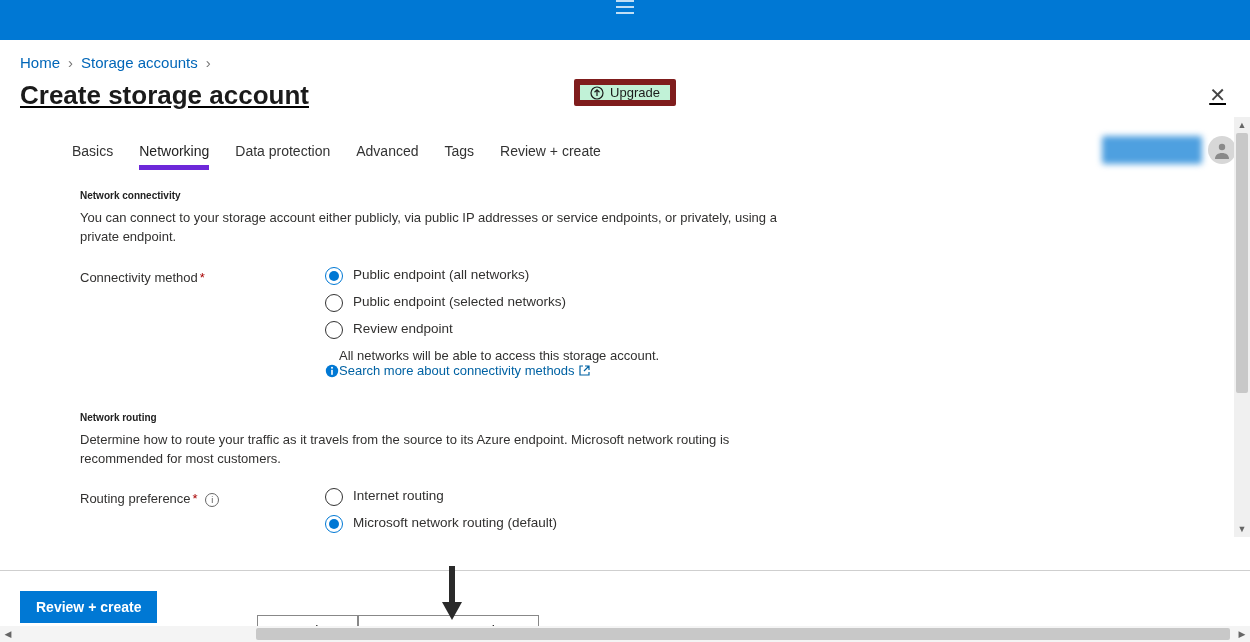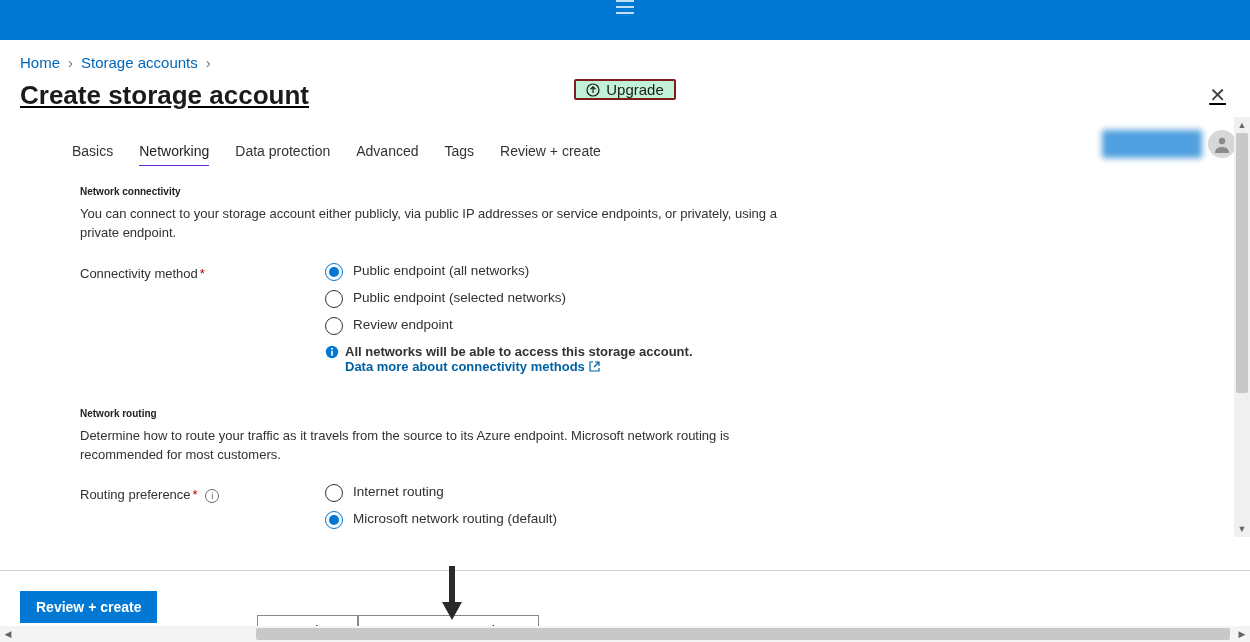--- a/index.html
+++ b/index.html
@@ -11,52 +11,52 @@
     --muted: #605e5c;
     --border: #8a8886;
     --light-border: #d2d0ce;
     --upgrade-bg: #c1f2d7;
     --search-bg: #8cc2ef;
   }
   
   .topbar { height: 40px; background: var(--azure-blue); display: flex; align-items: center; color: #fff; font-size: 13px; padding: 0 8px; gap: 24px; flex-direction: column; }
   .hamburger { width: 24px; height: 24px; display: flex; align-items: center; justify-content: center; cursor: pointer; }
   .brand { font-weight: 600; font-size: 15px; margin: 0 10px 0 12px; white-space: nowrap; }
-  .upgrade { background: var(--upgrade-bg); color: #1b1b1b; border: 2px solid #7f1d1d; border-radius: 2px; height: 40px; padding: 0 10px; display: flex; align-items: center; gap: 6px; font-size: 15px; cursor: pointer; }
+  .upgrade { background: var(--upgrade-bg); color: #1b1b1b; border: 6px solid #7f1d1d; border-radius: 2px; height: 40px; padding: 0 10px; display: flex; align-items: center; gap: 6px; font-size: 13px; cursor: pointer; }
   .search { flex: 1 1 auto; background: var(--search-bg); border: 1px solid #3b7fc4; border-radius: 2px; height: 28px; display: flex; align-items: center; padding: 0 8px; color: #103a63; gap: 6px; max-width: 540px; }
   .search input { flex: 1; border: none; background: transparent; outline: none; font-size: 13px; color: #103a63; }
   .search input::placeholder { color: #1a4a78; }
   .top-icons { margin-left: auto; display: flex; align-items: center; gap: 0; }
   .ticon { width: 38px; height: 40px; display: flex; align-items: center; justify-content: center; cursor: pointer; }
   .account { width: 100px; height: 28px; background: #4ea0e0; border-radius: 2px; filter: blur(3px); margin-left: 6px; }
   .avatar { width: 28px; height: 28px; background: #d7d7d7; border-radius: 50%; margin: 0 6px; display: flex; align-items: center; justify-content: center; }
   
   .shell { height: 602px; display: flex; flex-direction: column; position: relative; }
   .breadcrumb { padding: 14px 20px 8px 20px; font-size: 15px; color: var(--text); display: flex; gap: 8px; align-items: center; }
   .breadcrumb a { color: #0066b8; text-decoration: none; cursor: pointer; }
   .breadcrumb .sep { color: #777; }
   .titlebar { display: flex; align-items: center; justify-content: space-between; padding: 0 20px 6px 20px; text-decoration: underline; }
   .titlebar h1 { font-size: 26px; font-weight: 600; color: #1b1b1b; }
   .close-btn { font-size: 20px; cursor: pointer; color: #444; padding: 4px; }
   .scroll-area { flex: 1; overflow: hidden; position: relative; }
   .page { padding: 10px 24px 0 28px; margin-left: 44px; }
   .tabs { display: flex; gap: 26px; border-bottom: 0; margin: 16px 0 20px 0; font-size: 14px; }
   .tab { color: #333; cursor: pointer; padding-bottom: 6px; }
-  .tab.active { color: #222; border-bottom: 1px solid #6d28d9; font-weight: 400; }
+  .tab.active { color: #222; border-bottom: 5px solid #6d28d9; font-weight: 400; }
   .section-title { font-size: 10px; font-weight: 600; margin: 6px 0 8px 8px; color: #222; }
   .section-desc { font-size: 13px; color: #323130; margin: 0 0 20px 8px; max-width: 720px; line-height: 1.45; }
   .field-row { display: flex; margin: 0 0 6px 8px; }
   .field-label { width: 245px; font-size: 13px; color: #323130; padding-top: 3px; }
   .req { color: #a80000; margin-left: 2px; }
   .field-val { flex: 1; }
   .radio { display: flex; gap: 10px; font-size: 13.5px; color: #323130; margin-bottom: 9px; cursor: pointer; }
   .rcir { width: 18px; height: 18px; border: 1px solid #333; border-radius: 50%; display: inline-flex; align-items: center; justify-content: center; flex-shrink: 0; }
   .rcir.sel { border-color: #0078d4; }
   .rcir.sel::after { content: ""; width: 10px; height: 10px; background: #0078d4; border-radius: 50%; }
-  .info-row { display: flex; gap: 6px; align-items: flex-start; font-size: 13px; color: #323130; margin-top: 4px; font-weight: bold; }
+  .info-row { display: flex; align-items: flex-end; font-size: 13px; color: #323130; margin-top: 4px; }
   .info-icon { color: #0078d4; flex-shrink: 0; margin-top: 1px; }
   .learn-link { color: #0062a3; text-decoration: none; cursor: pointer; display: inline-flex; align-items: center; gap: 4px; }
   .helpicon { width: 14px; height: 14px; border: 1px solid #666; border-radius: 50%; display: inline-flex; align-items: center; justify-content: center; font-size: 9px; color: #555; margin-left: 4px; vertical-align: middle; cursor: pointer; }
   
   .footer { border-top: 1px solid #cfcfcf; height: 72px; display: flex; align-items: center; padding: 0 20px; gap: 100px; }
   .btn-primary { background: #0078d4; color: #fff; border: none; padding: 8px 16px; font-size: 14px; cursor: pointer; font-weight: 600; }
   .btn-sec { background: #fff; color: #222; border: 1px solid #888; padding: 7px 16px; font-size: 14px; cursor: pointer; }
   .btn-group { display: flex; gap: 0; margin-top: 48px; }
   
   .vscroll { position: absolute; right: 0; top: 0; width: 16px; height: 420px; background: #f0f0f0; }
@@ -186,21 +186,21 @@
             <span class="info-icon">
               <svg width="14" height="14" viewBox="0 0 14 14">
                   <circle cx="7" cy="7" r="6.2" fill="#0078d4"></circle>
                   <rect x="6.2" y="5.8" width="1.6" height="5" fill="#fff"></rect>
                   <circle cx="7" cy="3.8" r="1" fill="#fff"></circle>
                 </svg>
             </span>
             <div>
               <span>All networks will be able to access this storage account.</span><br>
               <a class="learn-link">
-                <span>Data more about connectivity methods</span>
+                <span>Search more about connectivity methods</span>
                 <span>
                   <svg width="11" height="11" viewBox="0 0 11 11">
                       <path d="M4 1H1v9h9V7M6 1h4v4M10 1L5 6" fill="none" stroke="#0062a3" stroke-width="1.2"></path>
                     </svg>
                 </span>
               </a>
             </div>
           </div>
         </div>
       </div>

